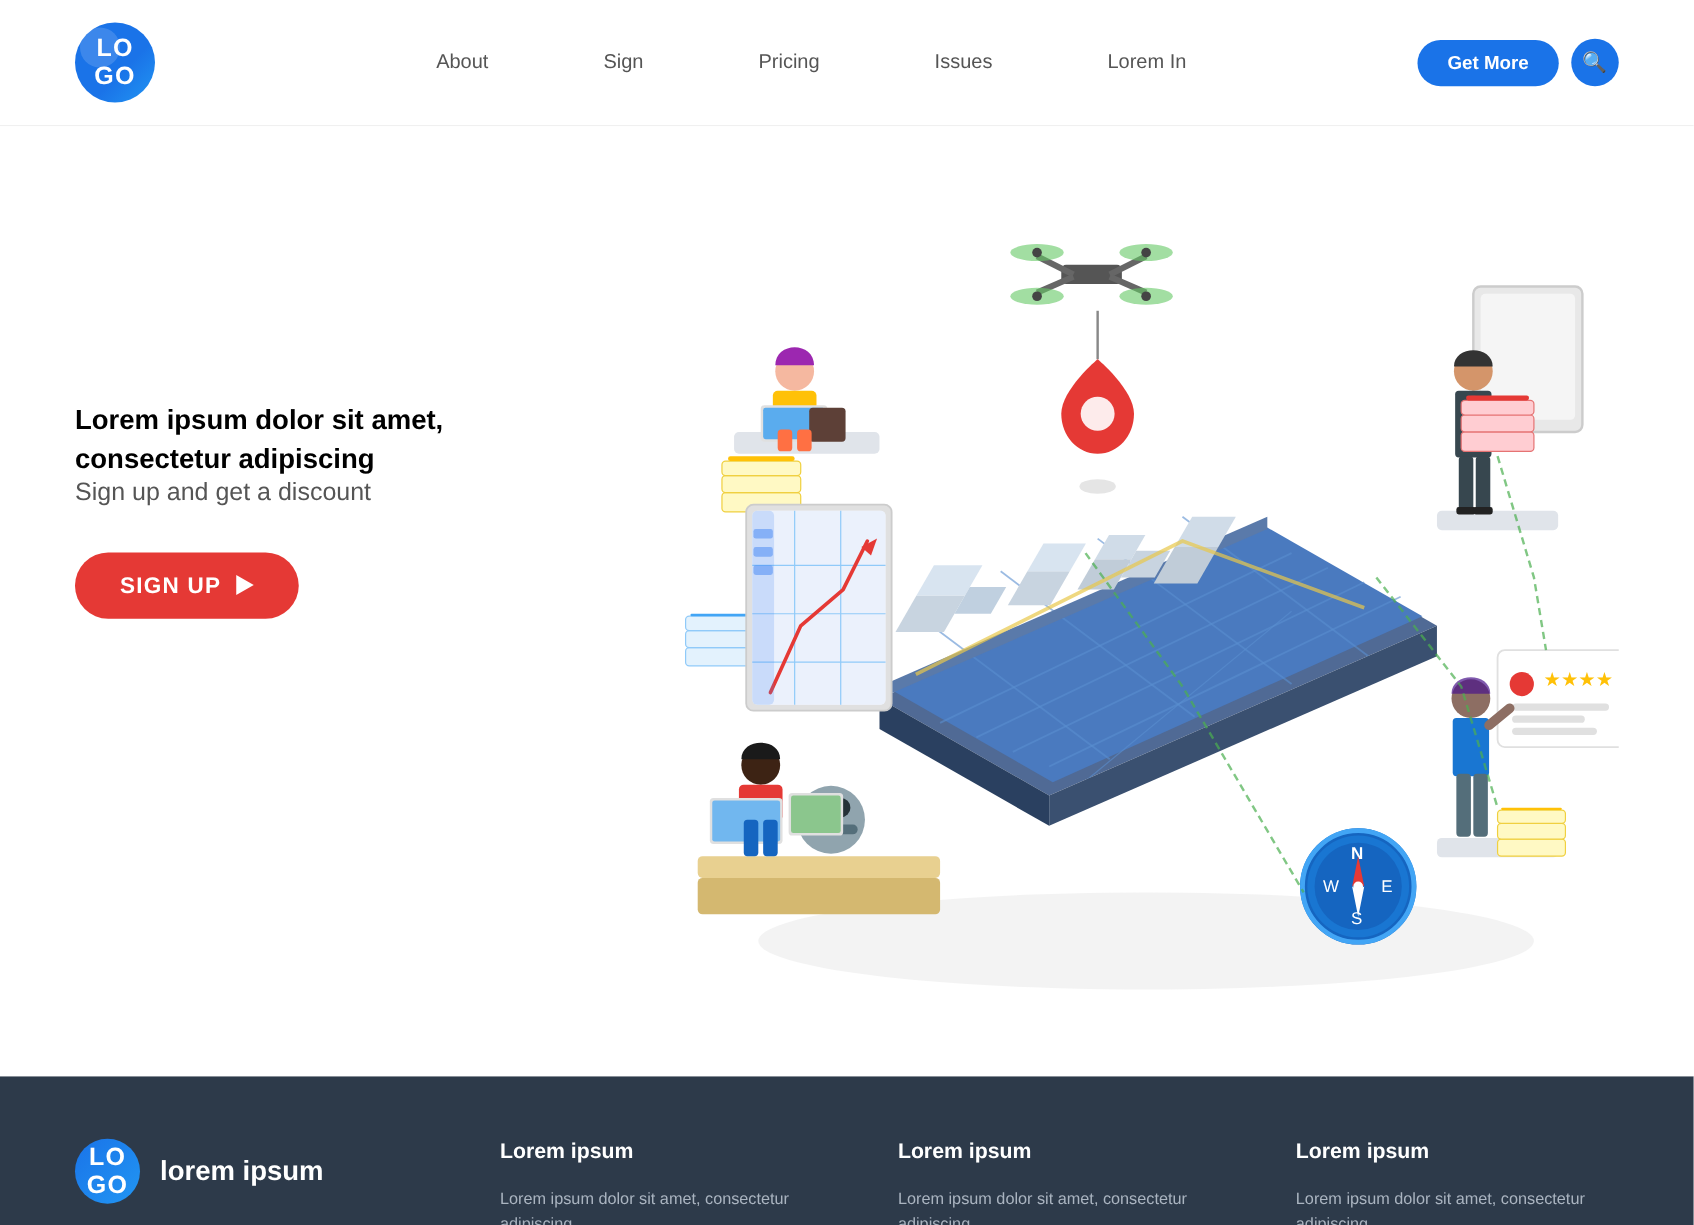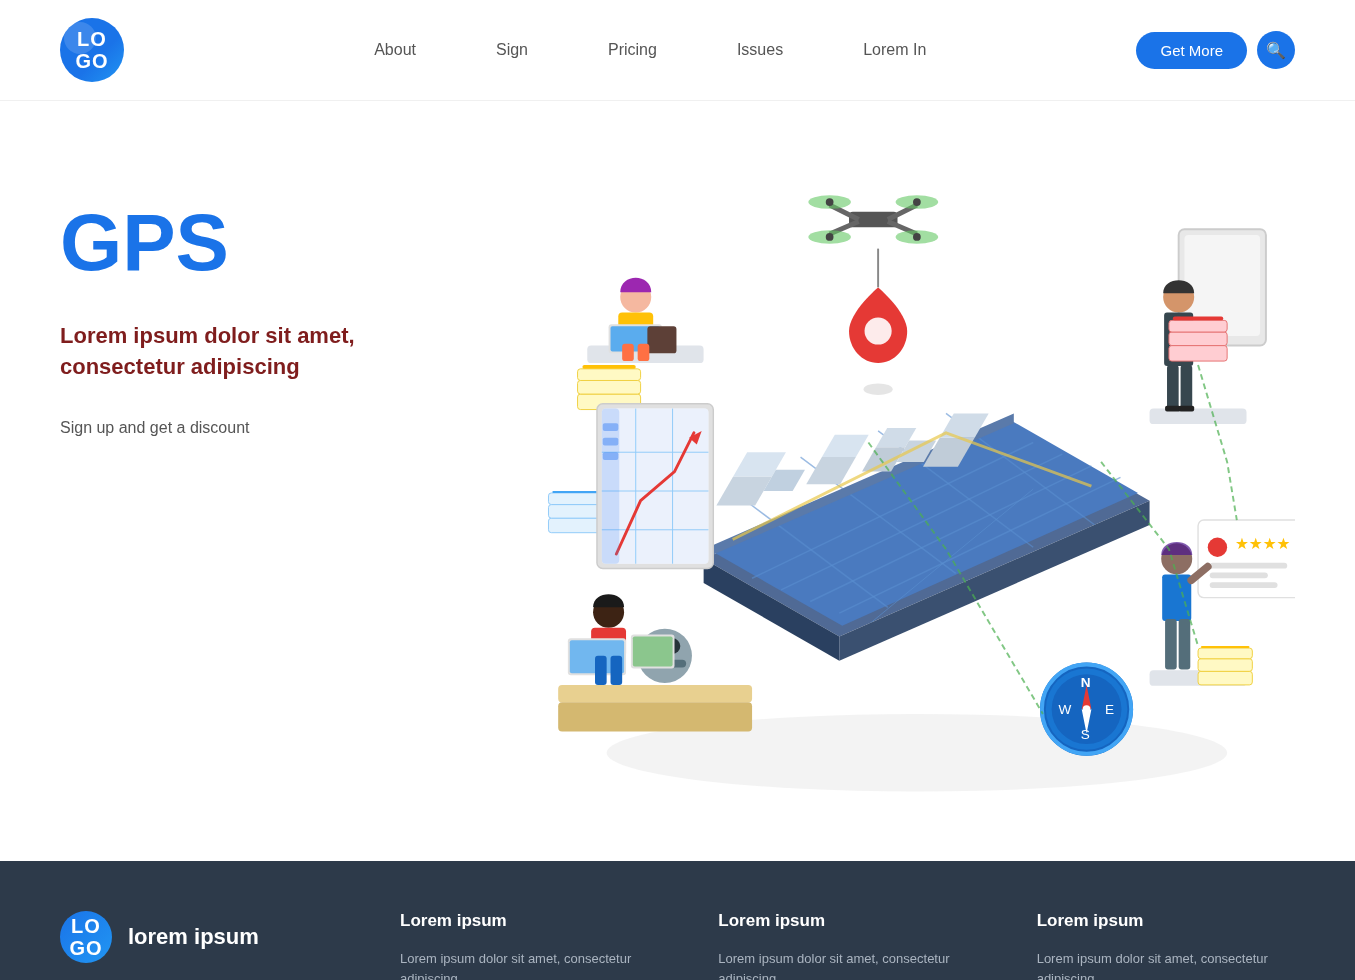--- a/index.html
+++ b/index.html
@@ -25,31 +25,31 @@
       content: '';
       position: absolute; width: 32px; height: 32px;
       border-radius: 50%; background: rgba(255,255,255,0.15);
       top: 4px; left: 4px;
     }
     .logo-text-mark {
       font-size: 20px; font-weight: 900; color: #fff;
       line-height: 1.1; text-align: center; letter-spacing: 1px;
     }
     nav {
-      display: flex; align-items: center; gap: 0; flex: 1; justify-content: center;
+      display: flex; align-items: center; gap: 12px; flex: 1; justify-content: center;
     }
     .nav-link {
       font-size: 16px; color: #555; text-decoration: none; padding: 8px 40px;
       cursor: pointer; transition: color 0.2s;
     }
     .header-actions { display: flex; align-items: center; gap: 10px; }
     .get-more-btn {
       background: #1a73e8; color: #fff; border: none; border-radius: 24px;
       padding: 10px 24px; font-size: 15px; cursor: pointer;
-      display: flex; align-items: center; gap: 8px;
+      display: flex; align-items: center; gap: 8px; font-weight: bold;
     }
     .search-icon-btn {
       background: #1a73e8; color: #fff; border: none; border-radius: 50%;
       width: 38px; height: 38px; cursor: pointer; font-size: 16px;
       display: flex; align-items: center; justify-content: center;
     }
 
     
     .hero {
       display: flex;
@@ -67,28 +67,27 @@
     .hero-title {
       font-size: 80px;
       font-weight: 900;
       color: #1a73e8;
       line-height: 1.05;
       margin-bottom: 36px;
     }
     .hero-subtitle {
       font-size: 22px;
       font-weight: 700;
-      color: #7f1d1d;
+      color: #000000;
       line-height: 1.4;
     }
     .hero-desc {
-      font-size: 16px;
+      font-size: 20px;
       color: #555;
       margin-bottom: 36px;
-      margin-top: 36px;
     }
     .signup-btn {
       background: #e53935;
       color: #fff;
       border: none;
       border-radius: 30px;
       padding: 16px 36px;
       font-size: 18px;
       font-weight: 700;
       cursor: pointer;
@@ -173,24 +172,28 @@
     </button>
     <button class="search-icon-btn">
       <span>🔍</span>
     </button>
   </div>
 </header>
 
 <section class="hero">
   <div class="hero-left">
     <h1 class="hero-title">
-      <span>GPS</span><br>
+      <br>
     </h1>
     <p class="hero-subtitle">Lorem ipsum dolor sit amet,<br>consectetur adipiscing</p>
     <p class="hero-desc">Sign up and get a discount</p>
+    <button class="signup-btn">
+      <span>SIGN UP</span>
+      <span class="arrow"></span>
+    </button>
   </div>
 
   <div class="hero-right">
     <svg class="main-svg" viewBox="0 0 820 660" xmlns="http://www.w3.org/2000/svg">
 
       <ellipse cx="430" cy="600" rx="320" ry="40" fill="#e8e8e8" opacity="0.5"></ellipse>
 
       <g transform="translate(110, 160)">
 
         <path d="M100,240 L420,100 L560,180 L240,320 Z" fill="#3d5a8a" opacity="0.9"></path>

